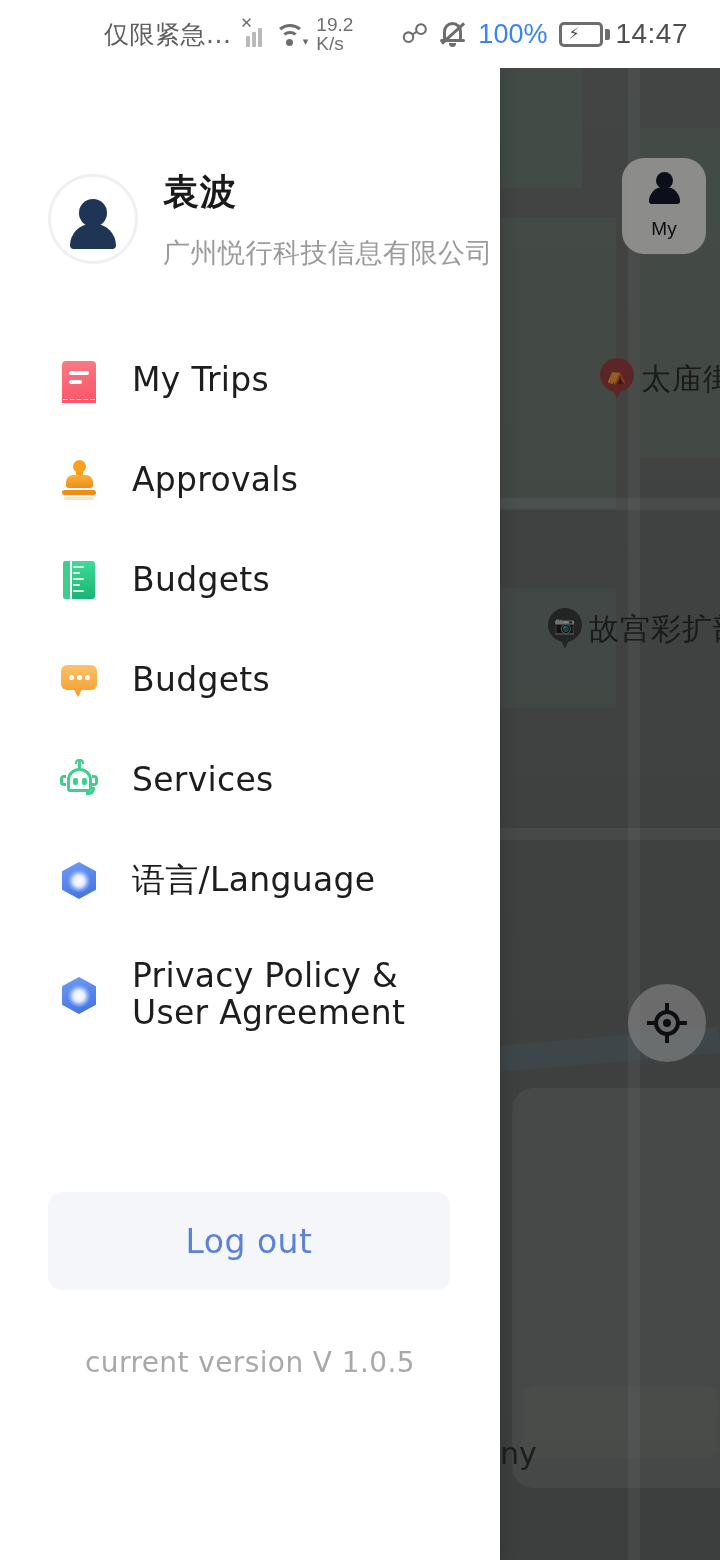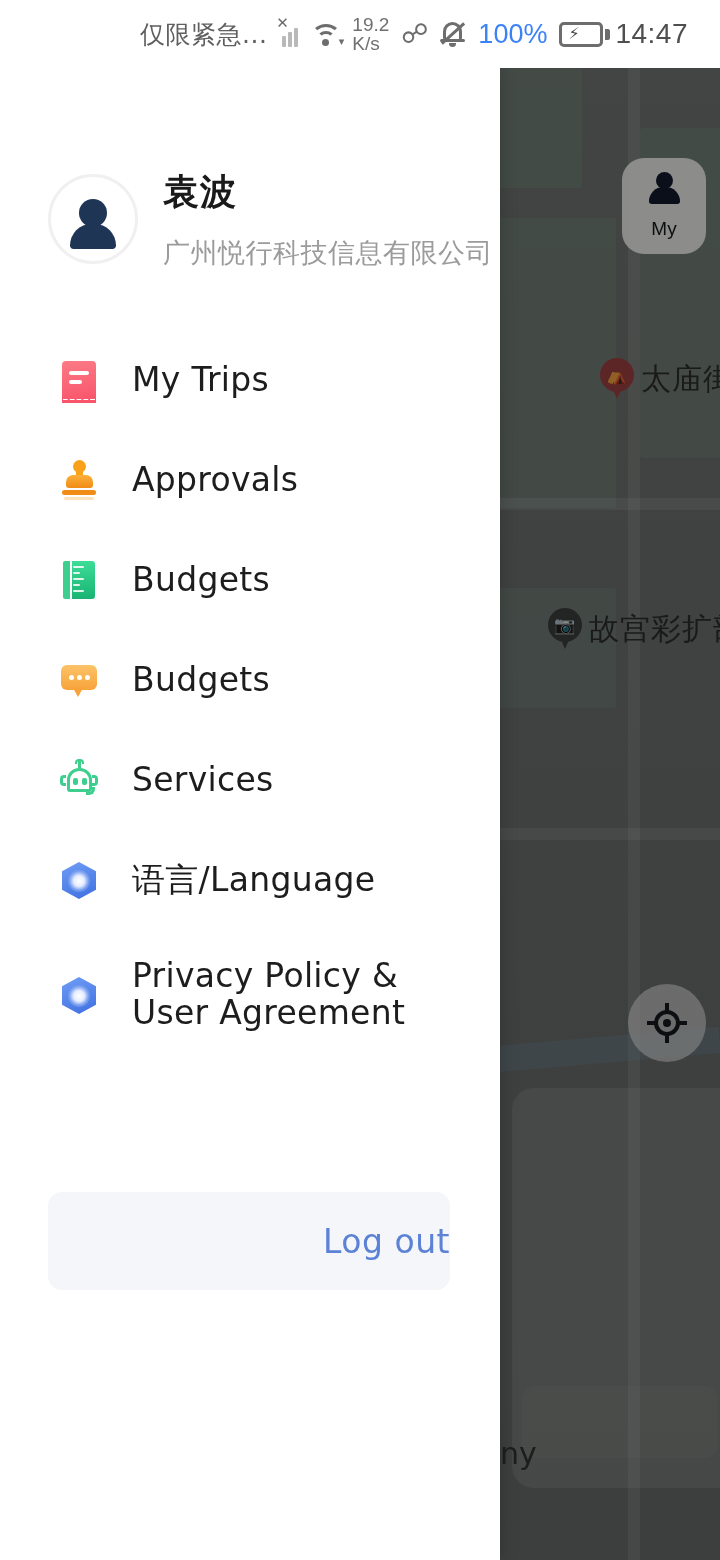--- a/index.html
+++ b/index.html
@@ -137,21 +137,20 @@
   }
 
   
   #status-bar {
     position:absolute; left:0; top:0;
     width:720px; height:68px;
     background:#ffffff;
     display:flex; align-items:center;
     z-index:40;
     color:#6d6d6d;
-    padding-left:36px;
   }
   #sb-left {
     display:flex; align-items:center; gap:9px;
     margin-left:104px;
   }
   #sb-carrier { font-size:25px; color:#5f5f5f; letter-spacing:0.5px;
     font-family:"DejaVu Sans","Liberation Sans",sans-serif; }
   
   .signal { position:relative; width:26px; height:26px; }
   .signal span { position:absolute; bottom:0; background:#b9b9b9; width:4px; border-radius:1px;}
@@ -382,21 +381,21 @@
     position:absolute; left:50%; top:50%; width:22px; height:22px; margin:-11px 0 0 -11px;
     border-radius:50%;
     background:radial-gradient(circle,#ffffff 0%,#e6edff 34%,rgba(140,175,245,0.55) 62%,rgba(140,175,245,0) 100%);
   }
 
   
   #logout-btn {
     position:absolute; left:48px; top:1124px;
     width:402px; height:98px;
     background:#f4f6f9; border-radius:14px;
-    display:flex; align-items:center; justify-content:flex-end;
+    display:flex; align-items:center; justify-content:center;
   }
   #logout-label {
     font-size:33px; color:#5c82d6; letter-spacing:0.5px;
     font-family:"DejaVu Sans","Liberation Sans",sans-serif;
   }
   #version-text {
     position:absolute; left:0; top:1278px; width:500px;
     text-align:center;
     font-size:28px; color:#a9a9a9; letter-spacing:0.4px;
     font-family:"DejaVu Sans","Liberation Sans",sans-serif;
@@ -572,20 +571,21 @@
         </div>
         <div class="menu-label">Privacy Policy &amp; User Agreement</div>
       </div>
 
     </div>
 
     <div id="logout-btn">
       <div id="logout-label">Log out</div>
     </div>
 
+    <div id="version-text">current version V 1.0.5</div>
   </div>
 
   <div id="status-bar">
     <div id="sb-left">
       <div id="sb-carrier">仅限紧急...</div>
       <div class="signal">
         <span class="x">✕</span>
           <span></span>
           <span></span>
           <span></span>

